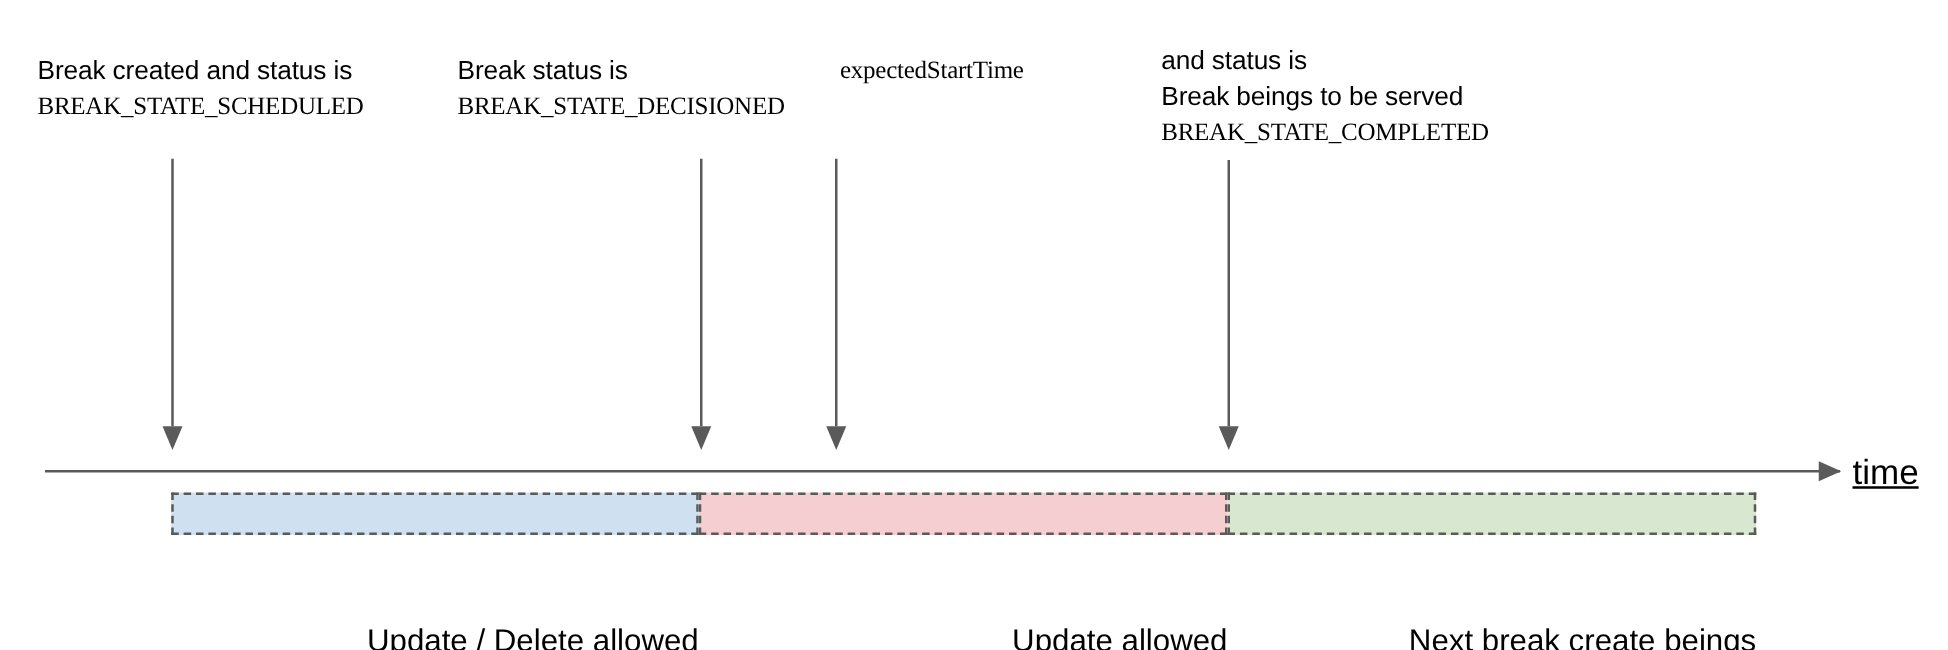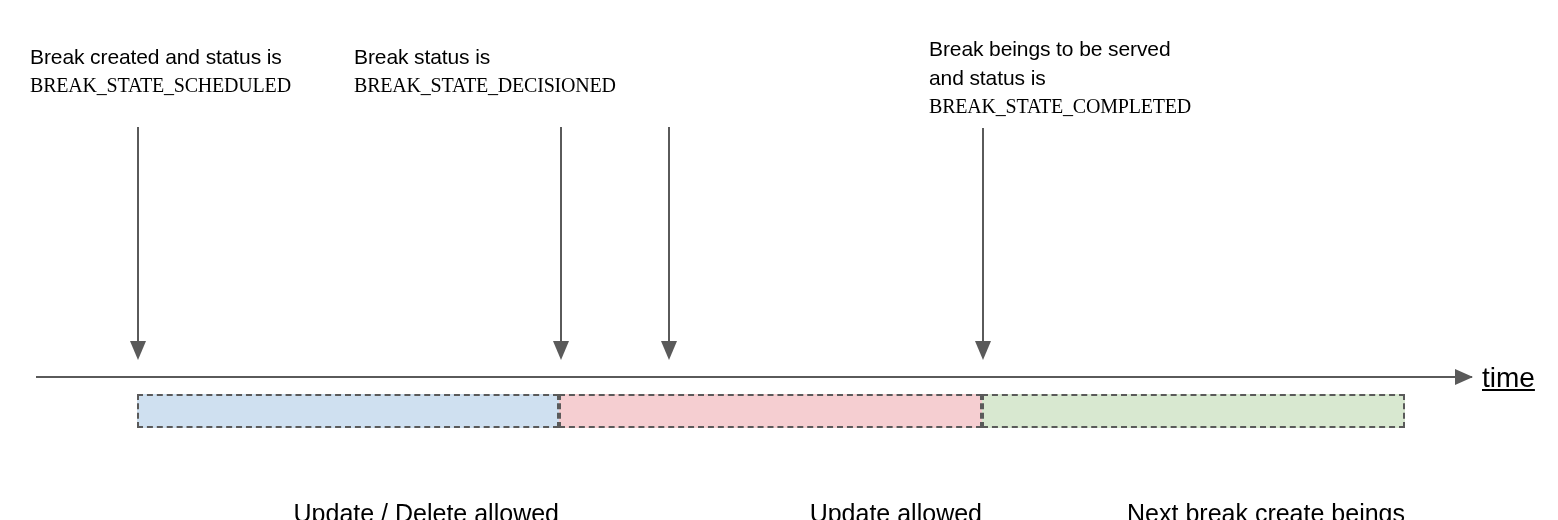--- a/index.html
+++ b/index.html
@@ -35,21 +35,21 @@
     font-size: 21px;
     letter-spacing: -0.1px;
   }
   .ann-mono {
     font-family: Liberation Serif, serif;
     font-size: 20px;
     letter-spacing: -0.2px;
   }
 
   #ann-0 { left: 30px;  top: 42px; }
-  #ann-1 { left: 354px; top: 42px; }
+  #ann-1 { left: 366px; top: 42px; }
   #ann-2 { left: 672px; top: 42px; }
   #ann-3 { left: 929px; top: 34px; }
 
   
   .axis-line {
     position: absolute;
     left: 36px;
     top: 376px;
     width: 1436px;
     height: 2px;
@@ -125,24 +125,25 @@
   <div id="annotations-layer">
       <div class="annotation" id="ann-0">
         <div class="ann-sans">Break created and status is</div>
         <div class="ann-mono">BREAK_STATE_SCHEDULED</div>
       </div>
       <div class="annotation" id="ann-1">
         <div class="ann-sans">Break status is</div>
         <div class="ann-mono">BREAK_STATE_DECISIONED</div>
       </div>
       <div class="annotation" id="ann-2">
+        <div class="ann-mono">expectedStartTime</div>
       </div>
       <div class="annotation" id="ann-3">
+        <div class="ann-sans">and status is</div>
         <div class="ann-sans">Break beings to be served</div>
-        <div class="ann-sans">and status is</div>
         <div class="ann-mono">BREAK_STATE_COMPLETED</div>
       </div>
     </div>
 
   <div id="markers-layer">
       <div class="marker" style="left: 137px; top: 127px; height: 233px;">
         <div class="stem" style="height: 214px; background: rgb(90, 90, 90);"></div>
         <div class="head" style="top: 214px; border-top-color: rgb(90, 90, 90);"></div>
       </div>
       <div class="marker" style="left: 560px; top: 127px; height: 233px;">

